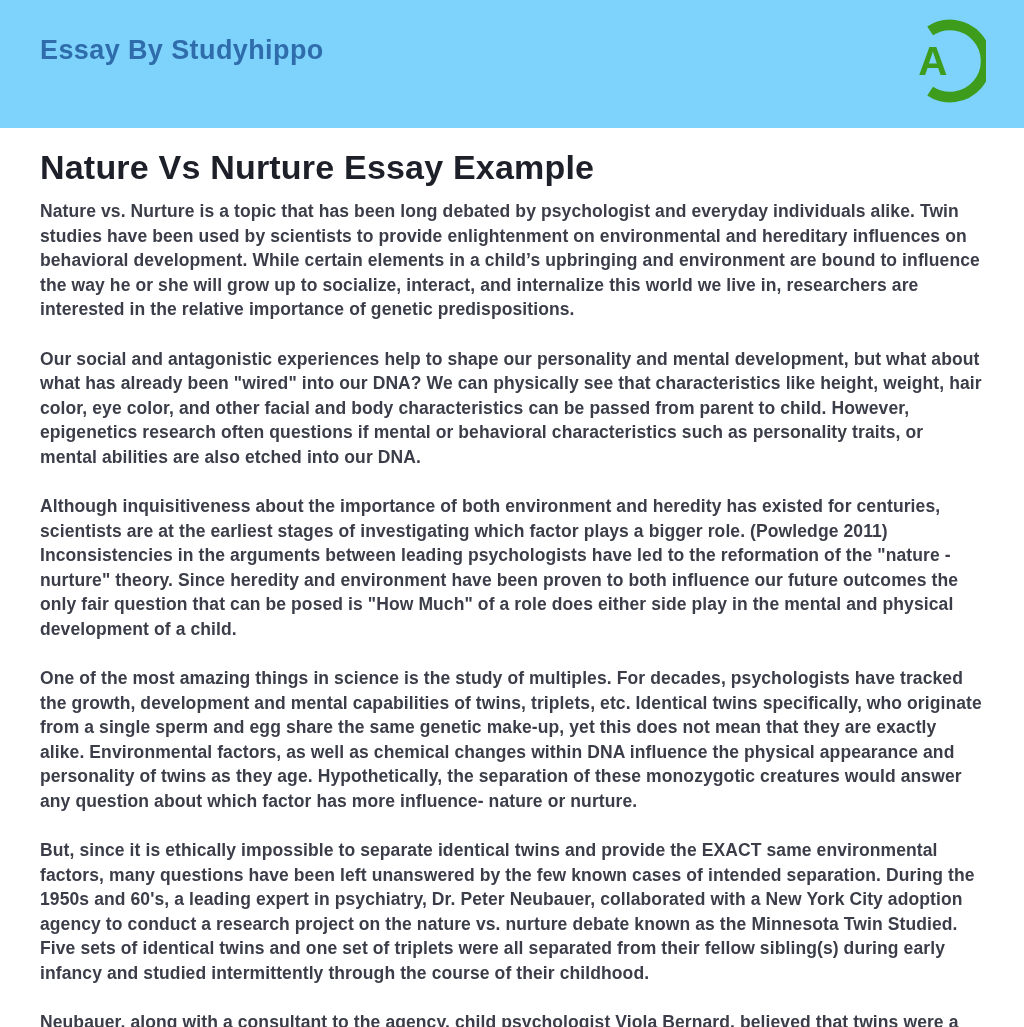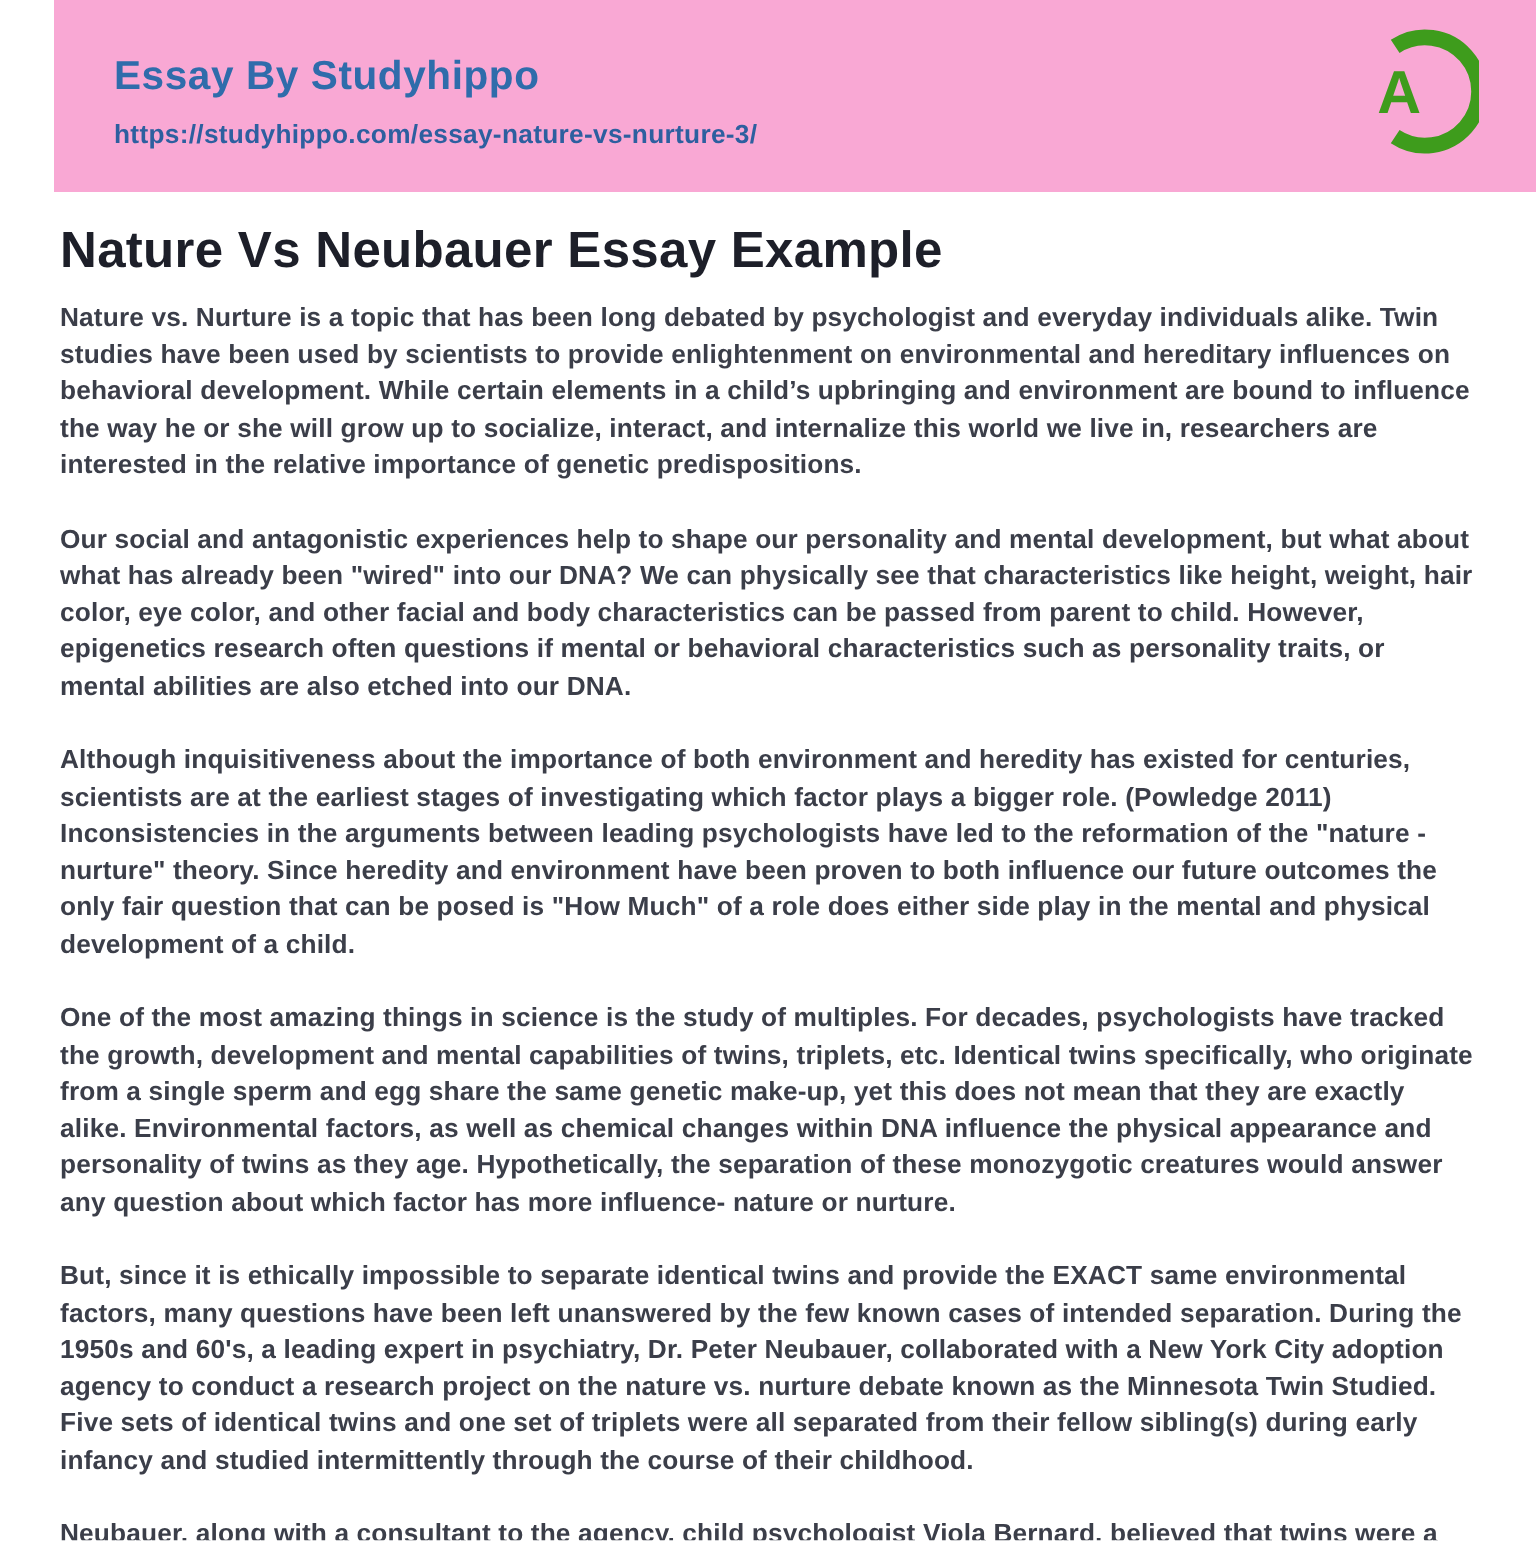--- a/index.html
+++ b/index.html
@@ -10,26 +10,25 @@
   }
   .page {
     width: 1024px;
     height: 1027px;
     background: #ffffff;
     overflow: hidden;
     position: relative;
   }
   
   .header {
-    background: #f9a8d4;
+    background: #7dd3fc;
     height: 128px;
     box-sizing: border-box;
     padding: 36px 40px 0 40px;
     position: relative;
-    margin-left: 36px;
   }
   .site-title {
     margin: 0;
     color: #2f6cab;
     font-size: 27px;
     font-weight: 700;
     letter-spacing: 0.4px;
     line-height: 1.1;
   }
   .site-url {
@@ -69,33 +68,32 @@
     font-weight: bold;
   }
 </style>
 </head>
 <body>
 
 <div class="page">
 
   <div class="header">
     <h2 class="site-title">Essay By Studyhippo</h2>
-    <a class="site-url" href="#">https://studyhippo.com/essay-nature-vs-nurture-3/</a>
 
     <div class="logo">
       <svg viewBox="0 0 100 100" width="88" height="88" aria-hidden="true">
 
         <path d="M 36.5 15.8 A 41 41 0 1 1 36.5 84.2" fill="none" stroke="#3e9c1c" stroke-width="12" stroke-linecap="butt"></path>
         <text x="23" y="66" font-family="Liberation Sans, sans-serif" font-size="46" font-weight="700" fill="#3e9c1c">A</text>
       </svg>
     </div>
   </div>
 
   <div class="article">
-    <h1 class="article-title">Nature Vs Neubauer Essay Example</h1>
+    <h1 class="article-title">Nature Vs Nurture Essay Example</h1>
 
     <p>Nature vs. Nurture is a topic that has been long debated by psychologist and everyday individuals alike. Twin studies have been used by scientists to provide enlightenment on environmental and hereditary influences on behavioral development. While certain elements in a child’s upbringing and environment are bound to influence the way he or she will grow up to socialize, interact, and internalize this world we live in, researchers are interested in the relative importance of genetic predispositions.</p>
     <p>Our social and antagonistic experiences help to shape our personality and mental development, but what about what has already been "wired" into our DNA? We can physically see that characteristics like height, weight, hair color, eye color, and other facial and body characteristics can be passed from parent to child. However, epigenetics research often questions if mental or behavioral characteristics such as personality traits, or mental abilities are also etched into our DNA.</p>
     <p>Although inquisitiveness about the importance of both environment and heredity has existed for centuries, scientists are at the earliest stages of investigating which factor plays a bigger role. (Powledge 2011) Inconsistencies in the arguments between leading psychologists have led to the reformation of the "nature - nurture" theory. Since heredity and environment have been proven to both influence our future outcomes the only fair question that can be posed is "How Much" of a role does either side play in the mental and physical development of a child.</p>
     <p>One of the most amazing things in science is the study of multiples. For decades, psychologists have tracked the growth, development and mental capabilities of twins, triplets, etc. Identical twins specifically, who originate from a single sperm and egg share the same genetic make-up, yet this does not mean that they are exactly alike. Environmental factors, as well as chemical changes within DNA influence the physical appearance and personality of twins as they age. Hypothetically, the separation of these monozygotic creatures would answer any question about which factor has more influence- nature or nurture.</p>
     <p>But, since it is ethically impossible to separate identical twins and provide the EXACT same environmental factors, many questions have been left unanswered by the few known cases of intended separation. During the 1950s and 60's, a leading expert in psychiatry, Dr. Peter Neubauer, collaborated with a New York City adoption agency to conduct a research project on the nature vs. nurture debate known as the Minnesota Twin Studied. Five sets of identical twins and one set of triplets were all separated from their fellow sibling(s) during early infancy and studied intermittently through the course of their childhood.</p>
     <p>Neubauer, along with a consultant to the agency, child psychologist Viola Bernard, believed that twins were a burden to parents and should be raised separately to improve thei</p>
   </div>
 
 </div>

